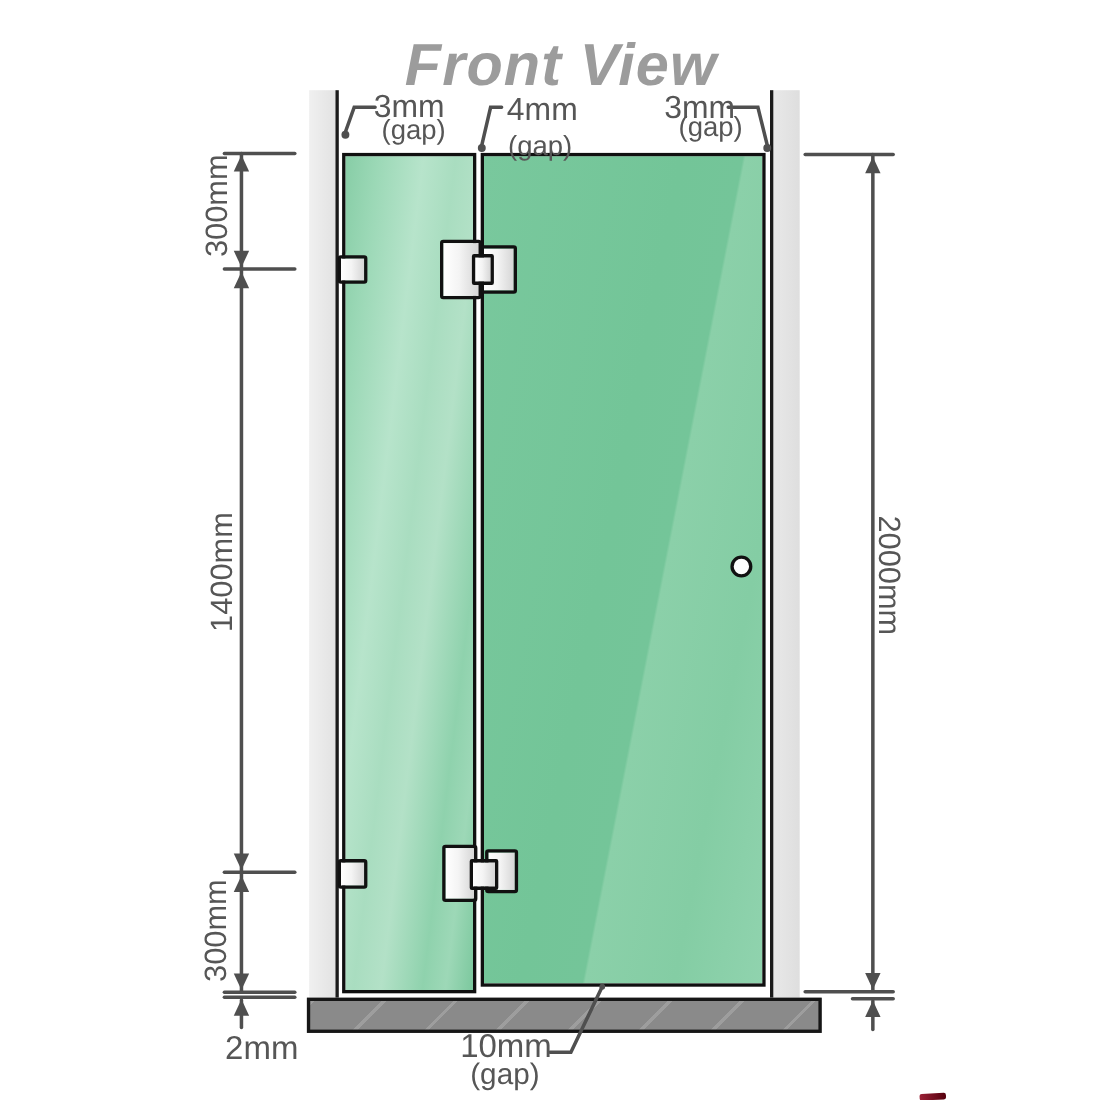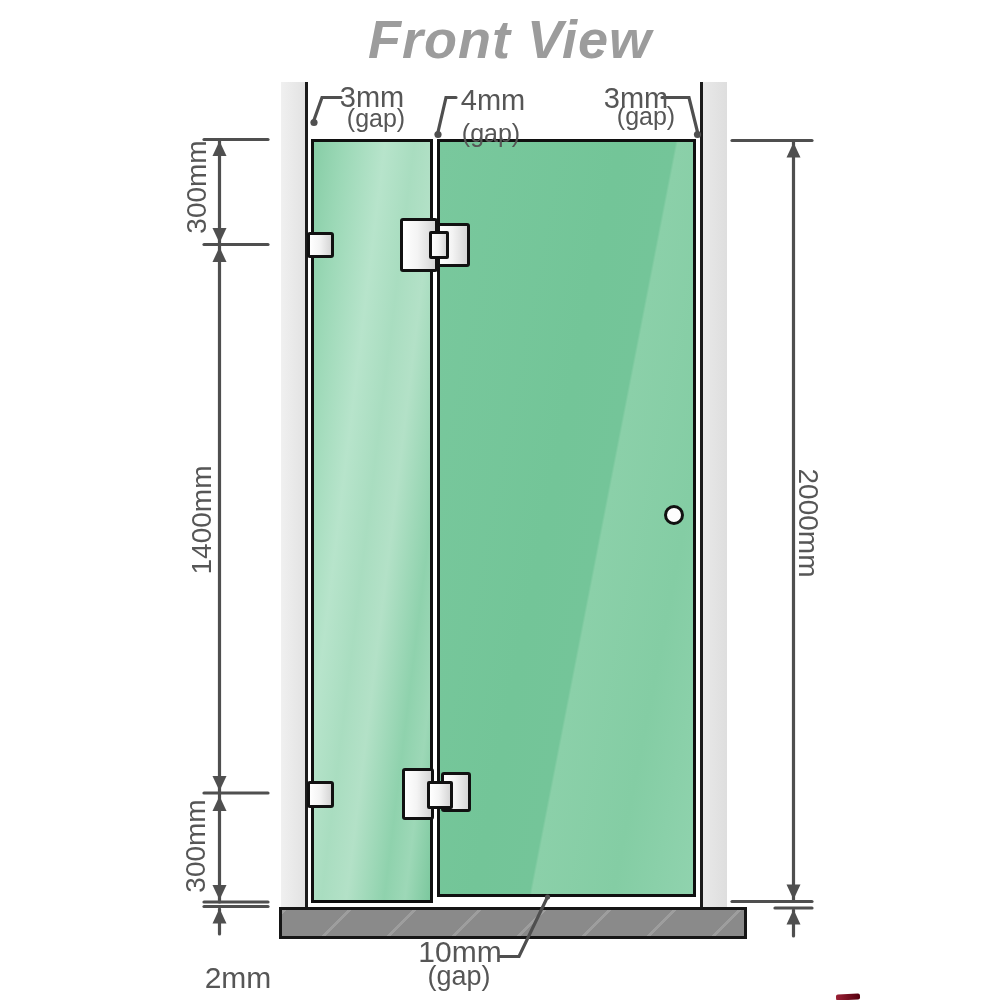--- a/index.html
+++ b/index.html
@@ -3,21 +3,21 @@
 <meta charset="utf-8">
 <style>
   html,body{margin:0;padding:0;background:#fff;}
   #canvas{
     position:relative;width:1000px;height:1000px;background:#ffffff;overflow:hidden;
     font-family:"Liberation Sans", sans-serif;
   }
   .abs{position:absolute;}
   
   .title{
-    left:270px;top:8px;width:480px;text-align:center;
+    left:270px;top:28px;width:480px;text-align:center;
     font-size:54px;font-weight:bold;font-style:italic;color:#9c9c9c;letter-spacing:1px;
   }
   
   .wall{top:82px;height:825px;width:25px;background:linear-gradient(90deg,#f0f0f0,#e2e2e2);}
   .wall-left{left:281px;}
   .wall-right{left:702px;background:linear-gradient(90deg,#e9e9e9,#dedede);}
   .wall-line{top:82px;height:825px;width:3px;background:#1b1b1b;}
   .wall-line-left{left:305px;}
   .wall-line-right{left:700px;}
   
@@ -135,19 +135,19 @@
   <div class="abs dim gapval" style="left:448px;top:84px;">4mm</div>
   <div class="abs dim gapsuf" style="left:446px;top:119px;">(gap)</div>
   <div class="abs dim gapval" style="left:591px;top:82px;">3mm</div>
   <div class="abs dim gapsuf" style="left:601px;top:102px;">(gap)</div>
 
   <div class="abs dim rot rot-ccw" style="left:117px;top:172px;">300mm</div>
   <div class="abs dim rot rot-ccw" style="left:122px;top:505px;">1400mm</div>
   <div class="abs dim rot rot-ccw" style="left:116px;top:831px;">300mm</div>
   <div class="abs dim rot rot-cw" style="left:728px;top:508px;">2000mm</div>
 
-  <div class="abs dim bigdim" style="left:193px;top:937px;margin-top:24px;">2mm</div>
+  <div class="abs dim bigdim" style="left:193px;top:937px;">2mm</div>
   <div class="abs dim bigdim" style="left:415px;top:935px;text-align:center;">10mm</div>
   <div class="abs dim gapsuf" style="left:414px;top:961px;font-size:27px;">(gap)</div>
 
   <div class="abs watermark"></div>
 
 </div>
 
 </body></html>

